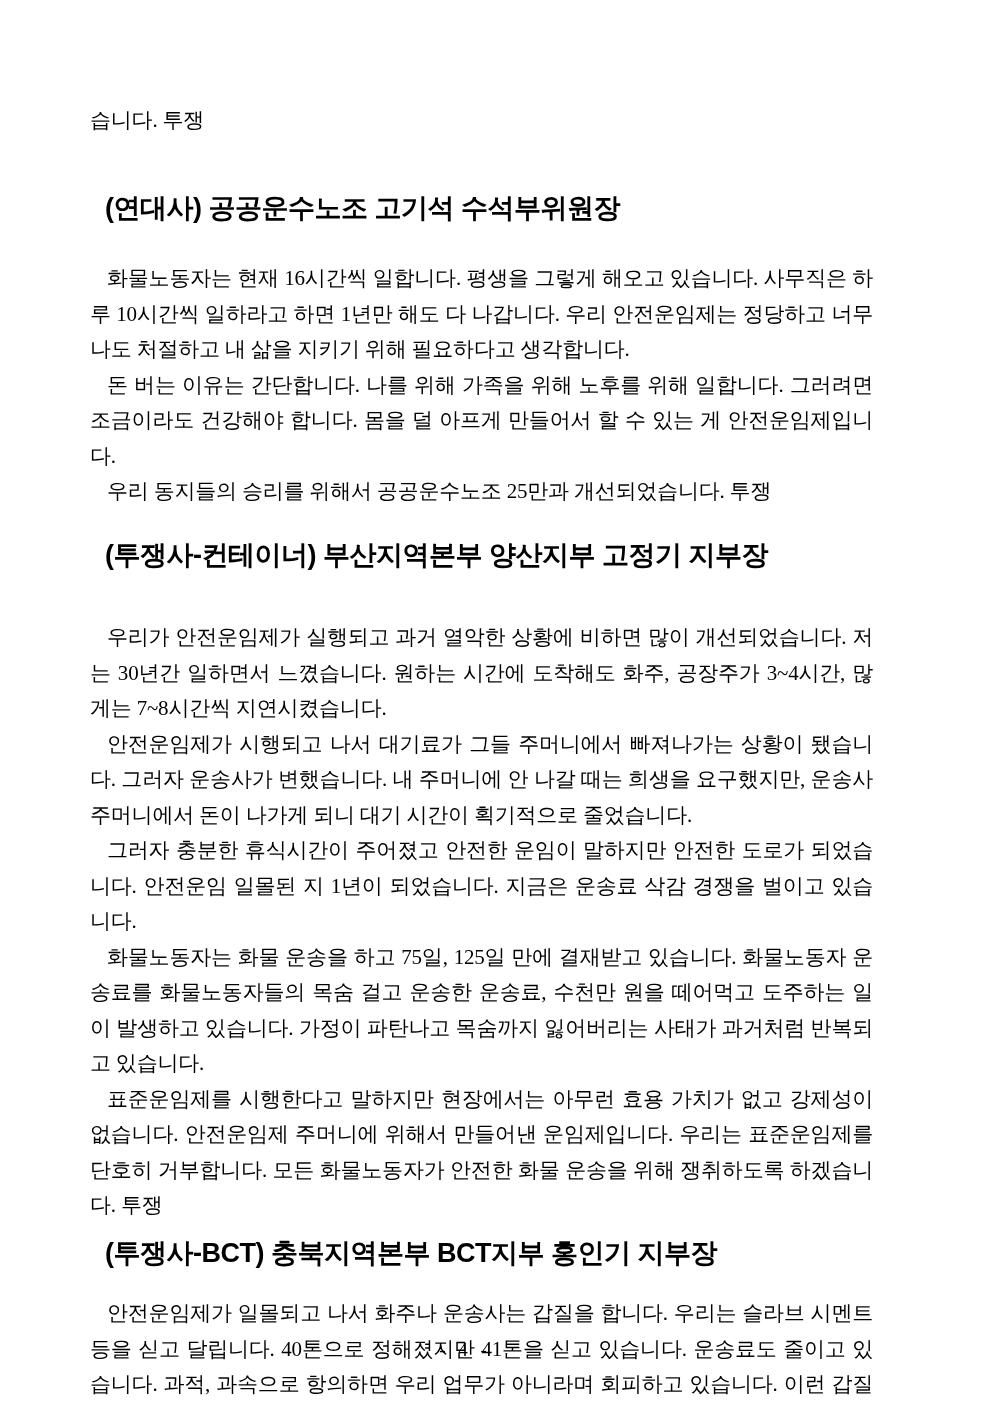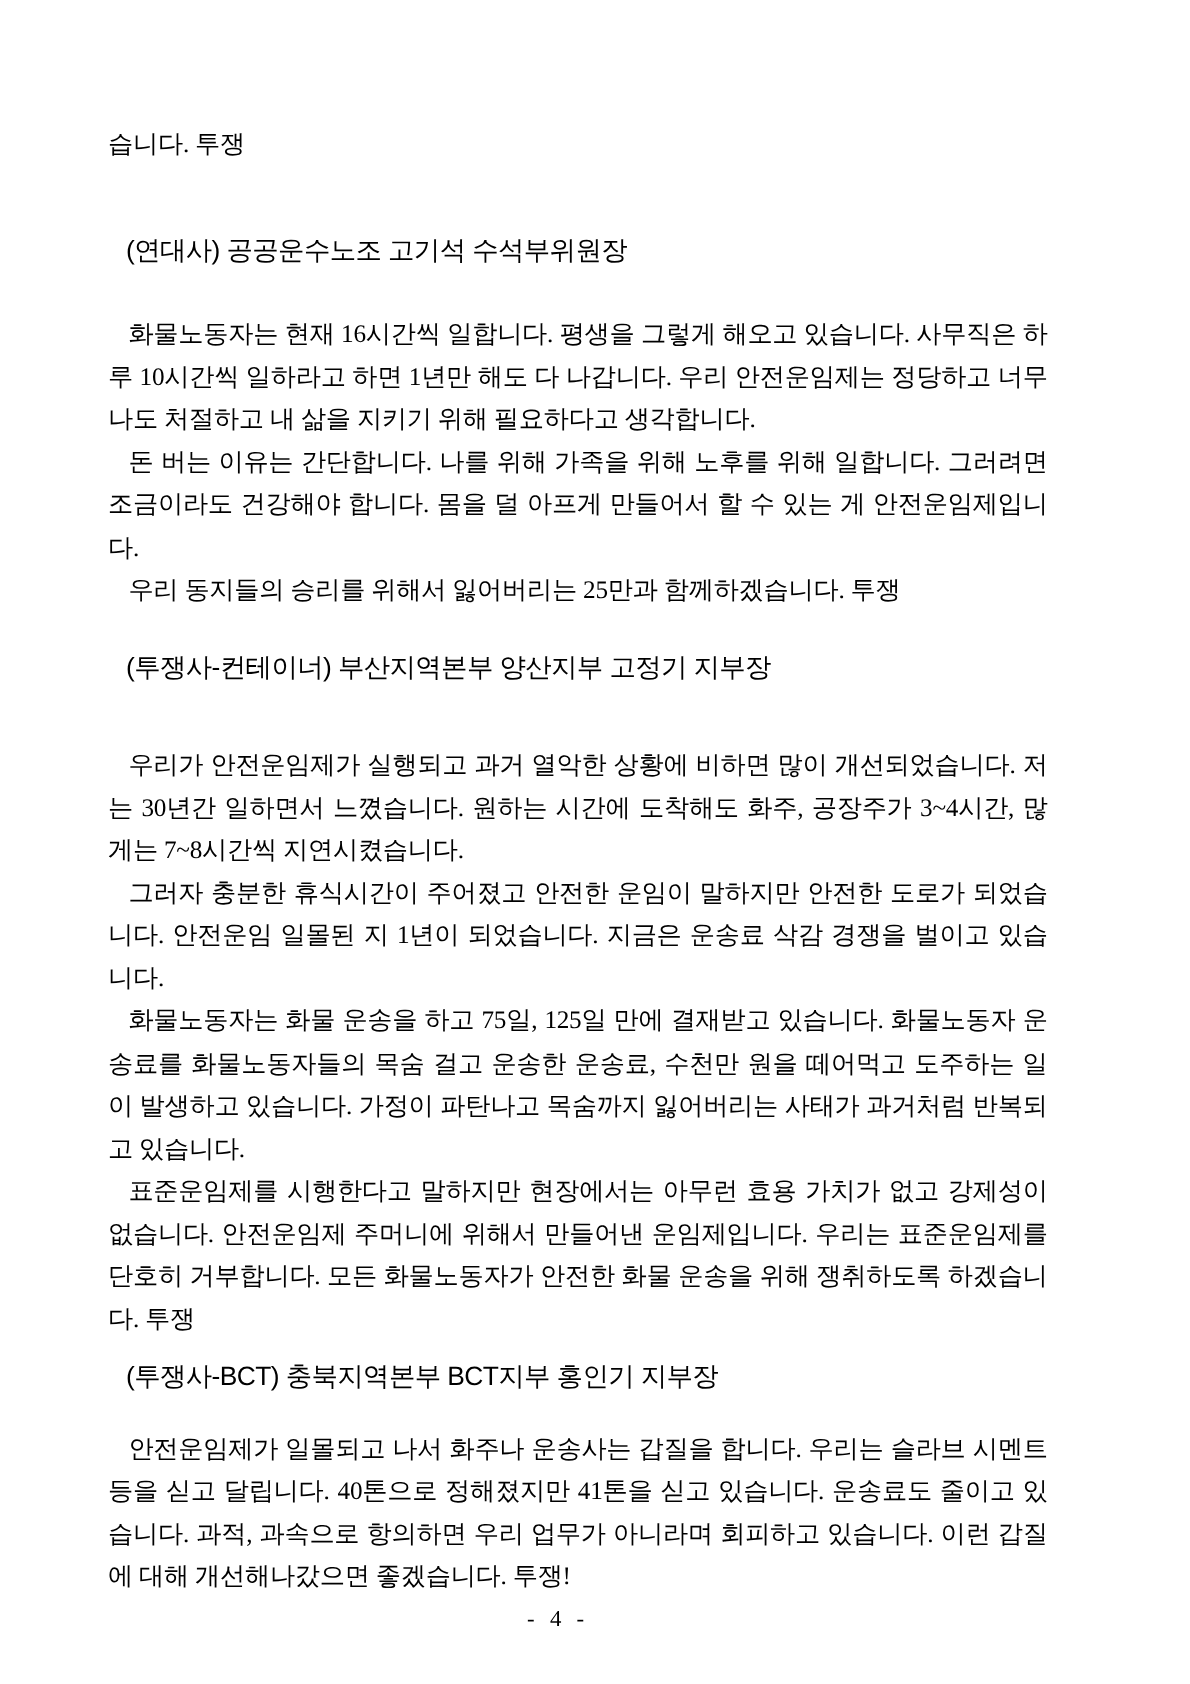--- a/index.html
+++ b/index.html
@@ -17,22 +17,22 @@
     line-height:35.5px;
     text-align:justify;
     text-align-last:left;
     word-break:break-all;
     text-indent:17px;
     letter-spacing:-0.2px;
   }
   p.cont{text-indent:0;}
   .heading{
     font-family:"Liberation Sans","DejaVu Sans",sans-serif;
-    font-size:22px;
-    font-weight:normal;
+    font-size:27px;
+    font-weight:bold;
     line-height:35.5px;
     margin:0;
     text-indent:15px;
     letter-spacing:-0.5px;
   }
   .heading.h1{margin:52px 0 35px 0;}
   .heading.h2{margin:28px 0 47px 0;}
   .heading.h3{margin:12px 0 25px 0;}
   .pagenum{
     position:absolute;left:0;right:0;bottom:42px;
@@ -46,24 +46,25 @@
 <body>
 
 <div class="page">
   <div class="doc">
 
     <p class="body cont">습니다. 투쟁</p>
 
     <h2 class="heading h1">(연대사) 공공운수노조 고기석 수석부위원장</h2>
     <p class="body">화물노동자는 현재 16시간씩 일합니다. 평생을 그렇게 해오고 있습니다. 사무직은 하루 10시간씩 일하라고 하면 1년만 해도 다 나갑니다. 우리 안전운임제는 정당하고 너무나도 처절하고 내 삶을 지키기 위해 필요하다고 생각합니다.</p>
     <p class="body">돈 버는 이유는 간단합니다. 나를 위해 가족을 위해 노후를 위해 일합니다. 그러려면 조금이라도 건강해야 합니다. 몸을 덜 아프게 만들어서 할 수 있는 게 안전운임제입니다.</p>
-    <p class="body">우리 동지들의 승리를 위해서 잃어버리는 25만과 함께하겠습니다. 투쟁</p>
+    <p class="body">우리 동지들의 승리를 위해서 공공운수노조 25만과 개선되었습니다. 투쟁</p>
 
     <h2 class="heading h2">(투쟁사-컨테이너) 부산지역본부 양산지부 고정기 지부장</h2>
     <p class="body">우리가 안전운임제가 실행되고 과거 열악한 상황에 비하면 많이 개선되었습니다. 저는 30년간 일하면서 느꼈습니다. 원하는 시간에 도착해도 화주, 공장주가 3~4시간, 많게는 7~8시간씩 지연시켰습니다.</p>
+    <p class="body">안전운임제가 시행되고 나서 대기료가 그들 주머니에서 빠져나가는 상황이 됐습니다. 그러자 운송사가 변했습니다. 내 주머니에 안 나갈 때는 희생을 요구했지만, 운송사 주머니에서 돈이 나가게 되니 대기 시간이 획기적으로 줄었습니다.</p>
     <p class="body">그러자 충분한 휴식시간이 주어졌고 안전한 운임이 말하지만 안전한 도로가 되었습니다. 안전운임 일몰된 지 1년이 되었습니다. 지금은 운송료 삭감 경쟁을 벌이고 있습니다.</p>
     <p class="body">화물노동자는 화물 운송을 하고 75일, 125일 만에 결재받고 있습니다. 화물노동자 운송료를 화물노동자들의 목숨 걸고 운송한 운송료, 수천만 원을 떼어먹고 도주하는 일이 발생하고 있습니다. 가정이 파탄나고 목숨까지 잃어버리는 사태가 과거처럼 반복되고 있습니다.</p>
     <p class="body">표준운임제를 시행한다고 말하지만 현장에서는 아무런 효용 가치가 없고 강제성이 없습니다. 안전운임제 주머니에 위해서 만들어낸 운임제입니다. 우리는 표준운임제를 단호히 거부합니다. 모든 화물노동자가 안전한 화물 운송을 위해 쟁취하도록 하겠습니다. 투쟁</p>
 
     <h2 class="heading h3">(투쟁사-BCT) 충북지역본부 BCT지부 홍인기 지부장</h2>
     <p class="body">안전운임제가 일몰되고 나서 화주나 운송사는 갑질을 합니다. 우리는 슬라브 시멘트 등을 싣고 달립니다. 40톤으로 정해졌지만 41톤을 싣고 있습니다. 운송료도 줄이고 있습니다. 과적, 과속으로 항의하면 우리 업무가 아니라며 회피하고 있습니다. 이런 갑질에 대해 개선해나갔으면 좋겠습니다. 투쟁!</p>
 
   </div>
 
   <div class="pagenum">- 4 -</div>

